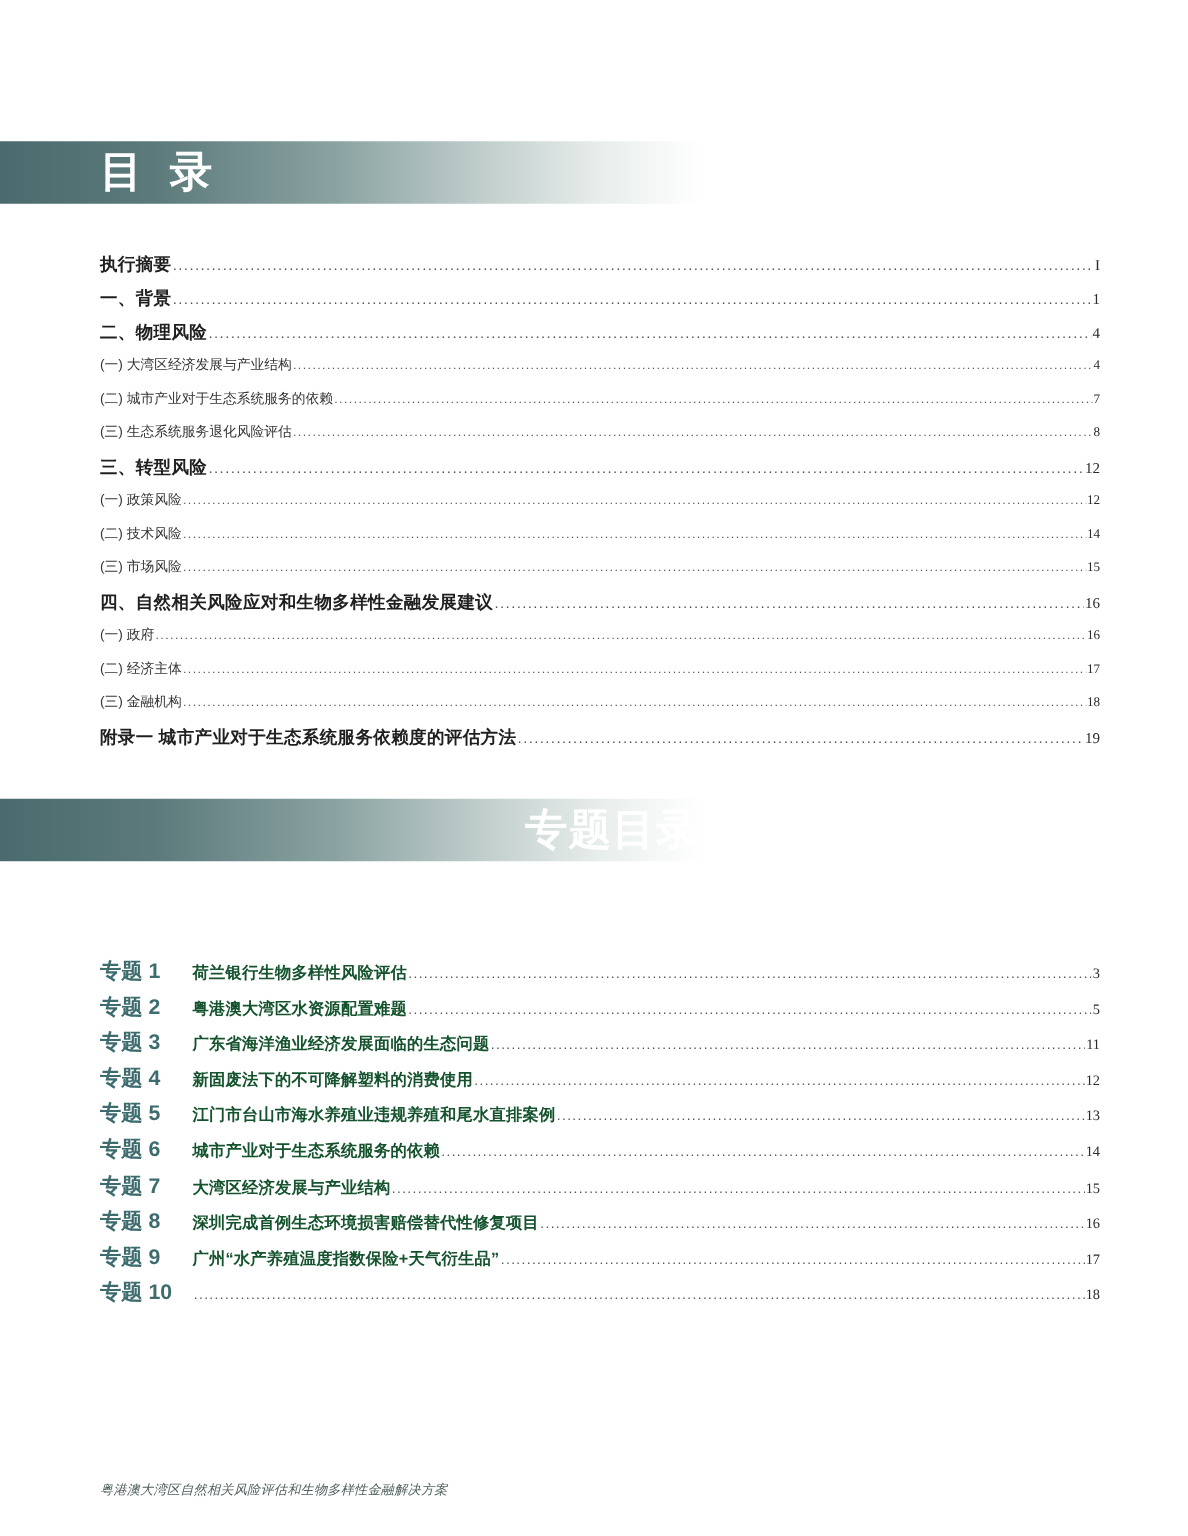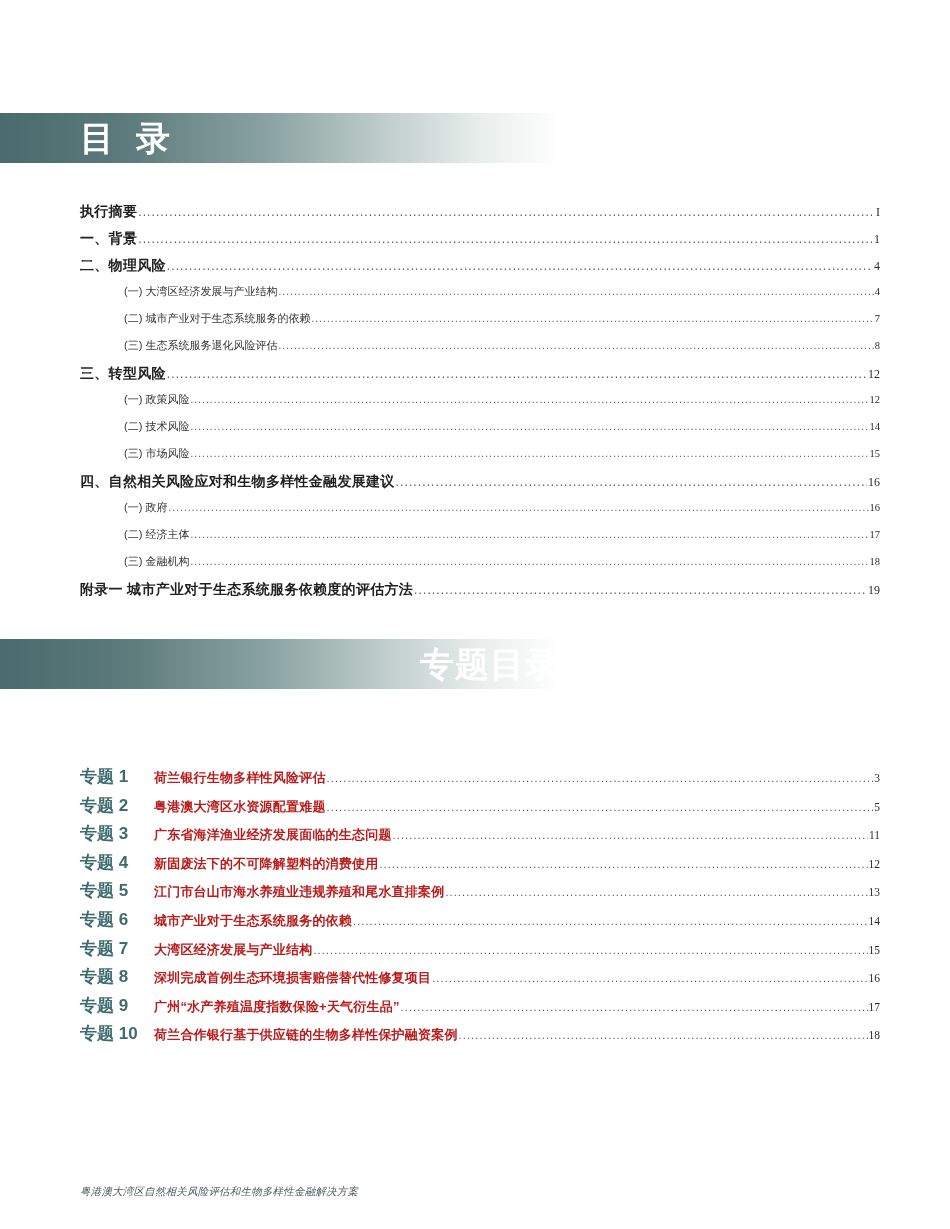--- a/index.html
+++ b/index.html
@@ -94,40 +94,39 @@
   .lvl1 .page { font-size: 12px; font-weight: normal; }
 
   
   .lvl2 {
     height: 27px;
   }
   .lvl2 .label {
     font-size: 11px;
     font-weight: normal;
     color: #333333;
-    margin-left: 44px;
   }
   .lvl2 .leader { font-size: 10px; }
   .lvl2 .page { font-size: 10.5px; }
 
   
   .topic-row {
     height: 28.6px;
   }
   .topic-row .topic-no {
     flex: 0 0 auto;
     color: #3d6b6e;
     font-weight: bold;
     font-size: 17px;
     width: 74px;
   }
   .topic-row .label {
     font-size: 13px;
     font-weight: bold;
-    color: #b91c1c;
+    color: #14532d;
     letter-spacing: 0.2px;
   }
   .topic-row .leader { font-size: 11px; }
   .topic-row .page { font-size: 11.5px; }
 
   
   .footer {
     position: absolute;
     left: 80px;
     top: 1185px;
@@ -276,19 +275,18 @@
       <span class="page">16</span>
     </div>
     <div class="toc-row topic-row">
       <span class="topic-no">专题 9</span>
       <span class="label">广州“水产养殖温度指数保险+天气衍生品”</span>
       <span class="leader">........................................................................................................................................................................................................</span>
       <span class="page">17</span>
     </div>
     <div class="toc-row topic-row">
       <span class="topic-no">专题 10</span>
-      <span class="label">荷兰合作银行基于供应链的生物多样性保护融资案例</span>
       <span class="leader">........................................................................................................................................................................................................</span>
       <span class="page">18</span>
     </div>
   </div>
 
 <div class="footer">粤港澳大湾区自然相关风险评估和生物多样性金融解决方案</div>
 
 </body></html>

